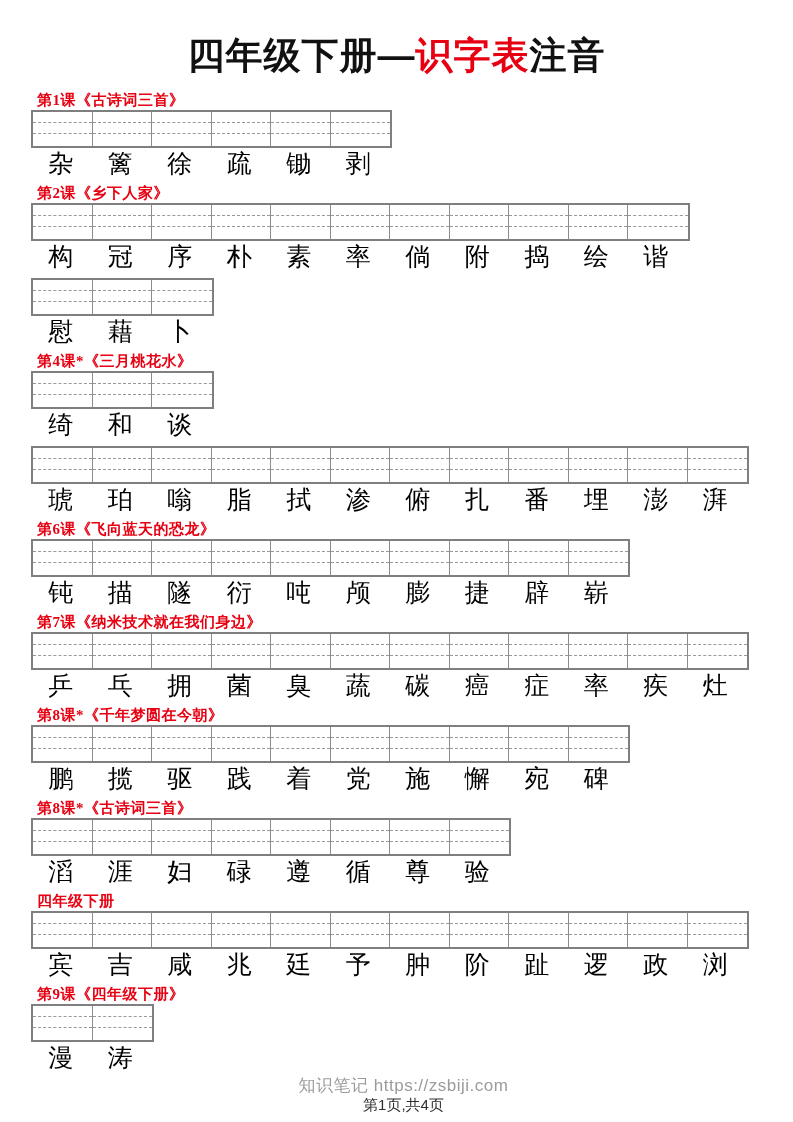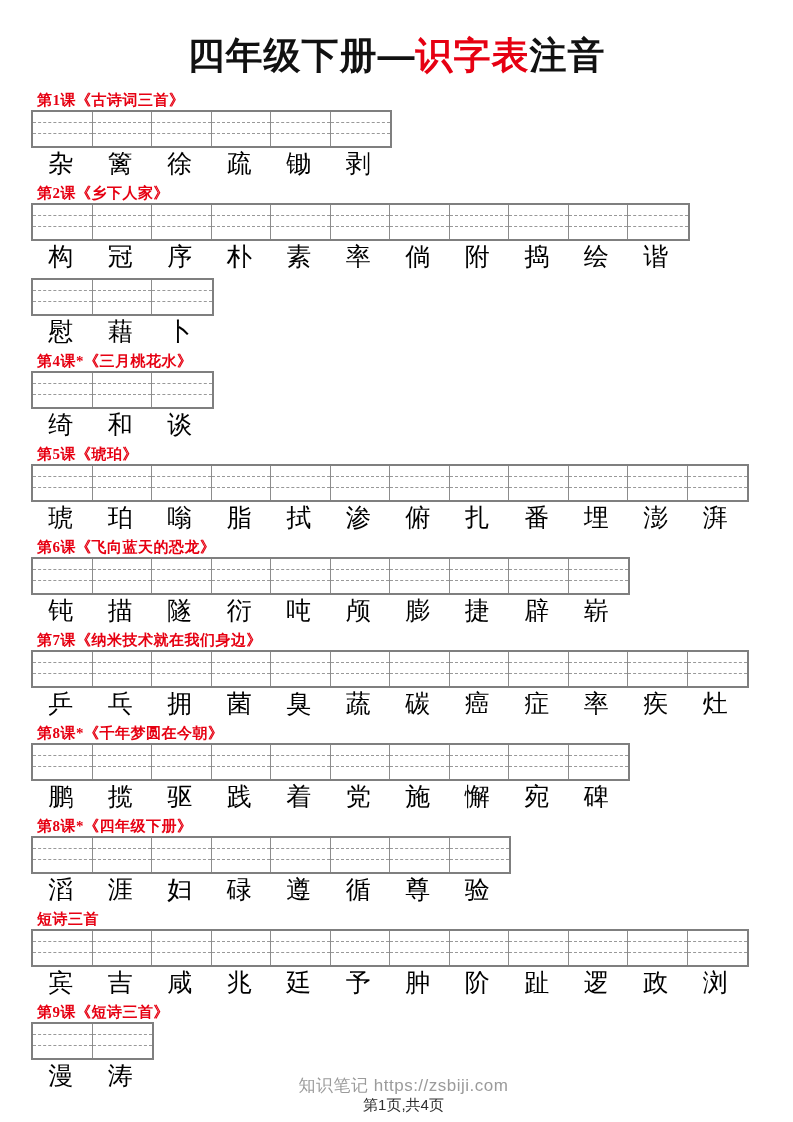--- a/index.html
+++ b/index.html
@@ -242,21 +242,20 @@
             <div class="dash d2"></div>
           </div>
         </div>
         <div class="char-row">
           <div class="char-cell">绮</div>
           <div class="char-cell">和</div>
           <div class="char-cell">谈</div>
         </div>
       </div>
       <div class="section">
-        <div class="section-label">第5课《琥珀》</div>
         <div class="pinyin-grid">
           <div class="pinyin-cell">
             <div class="dash d1"></div>
             <div class="dash d2"></div>
           </div>
           <div class="pinyin-cell">
             <div class="dash d1"></div>
             <div class="dash d2"></div>
           </div>
           <div class="pinyin-cell">
@@ -490,21 +489,21 @@
           <div class="char-cell">践</div>
           <div class="char-cell">着</div>
           <div class="char-cell">党</div>
           <div class="char-cell">施</div>
           <div class="char-cell">懈</div>
           <div class="char-cell">宛</div>
           <div class="char-cell">碑</div>
         </div>
       </div>
       <div class="section">
-        <div class="section-label">第8课*《四年级下册》</div>
+        <div class="section-label">第8课*《古诗词三首》</div>
         <div class="pinyin-grid">
           <div class="pinyin-cell">
             <div class="dash d1"></div>
             <div class="dash d2"></div>
           </div>
           <div class="pinyin-cell">
             <div class="dash d1"></div>
             <div class="dash d2"></div>
           </div>
           <div class="pinyin-cell">
@@ -537,21 +536,21 @@
           <div class="char-cell">涯</div>
           <div class="char-cell">妇</div>
           <div class="char-cell">碌</div>
           <div class="char-cell">遵</div>
           <div class="char-cell">循</div>
           <div class="char-cell">尊</div>
           <div class="char-cell">验</div>
         </div>
       </div>
       <div class="section">
-        <div class="section-label">短诗三首</div>
+        <div class="section-label">四年级下册</div>
         <div class="pinyin-grid">
           <div class="pinyin-cell">
             <div class="dash d1"></div>
             <div class="dash d2"></div>
           </div>
           <div class="pinyin-cell">
             <div class="dash d1"></div>
             <div class="dash d2"></div>
           </div>
           <div class="pinyin-cell">
@@ -604,21 +603,21 @@
           <div class="char-cell">予</div>
           <div class="char-cell">肿</div>
           <div class="char-cell">阶</div>
           <div class="char-cell">趾</div>
           <div class="char-cell">逻</div>
           <div class="char-cell">政</div>
           <div class="char-cell">浏</div>
         </div>
       </div>
       <div class="section">
-        <div class="section-label">第9课《短诗三首》</div>
+        <div class="section-label">第9课《四年级下册》</div>
         <div class="pinyin-grid">
           <div class="pinyin-cell">
             <div class="dash d1"></div>
             <div class="dash d2"></div>
           </div>
           <div class="pinyin-cell">
             <div class="dash d1"></div>
             <div class="dash d2"></div>
           </div>
         </div>

